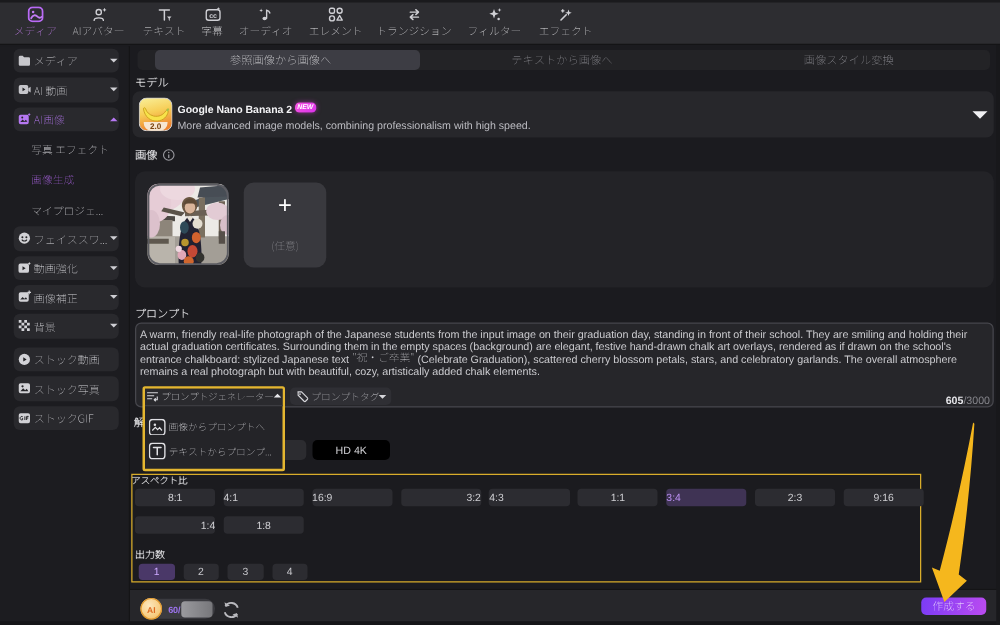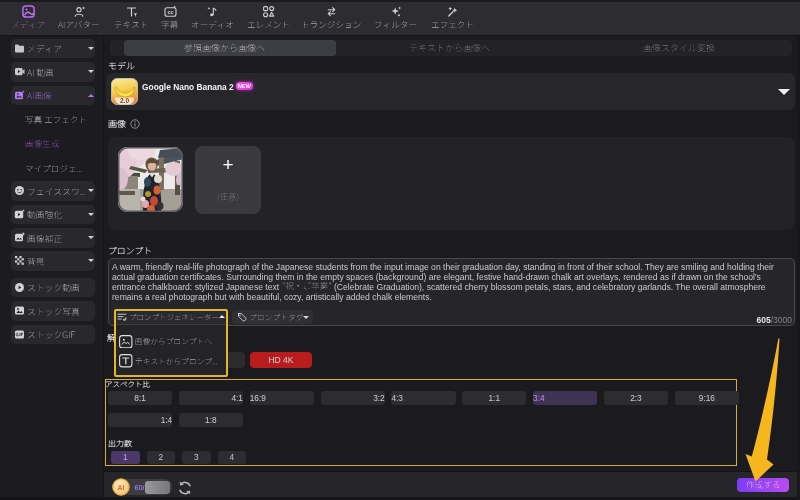--- a/index.html
+++ b/index.html
@@ -215,20 +215,21 @@
 <rect x="0.4" y="0.4" width="26.2" height="26.2" rx="6" fill="url(#bg1)" stroke="#cfcfd2" stroke-width="0.8"></rect>
 <path d="M4 19.5 v1 a6 6 0 0 0 6 6 h7 a6 6 0 0 0 6 -6 v-1 Z" fill="#f6e6d2"></path>
 <path d="M3.8 9.3 C4.8 15.5 9.5 19.3 15 18.8 C19.8 18.4 22.8 15.2 23.6 11.3 C23.9 9.9 22.4 9.4 21.6 10.7 C19.7 13.9 16 15.8 11.8 14.8 C8.4 13.9 6.2 11.6 5.5 9.1 C5.1 7.8 3.6 8 3.8 9.3 Z" fill="#f7e24a" stroke="#c99b1d" stroke-width="0.7"></path>
 <path d="M21.8 10.2 l1.6 -1.8 1 0.9 -1.3 2 Z" fill="#a8bf4a"></path>
 <text x="13.5" y="25" font-family="Liberation Sans" font-size="6.5" font-weight="bold" fill="#7c4612" text-anchor="middle">2.0</text>
 </svg>
 <div class="abs" style="left:142px;top:81.5px;font-size:8.4px;font-weight:bold;color:#f4f4f6">Google Nano Banana 2</div>
 <div class="abs" style="left:236px;top:81.5px;width:16.5px;height:8.5px;background:linear-gradient(135deg,#fa55e2,#d832ea);border-radius:3.5px;box-shadow:0 0 4px rgba(235,60,225,0.55)">
       <div style="font-size:5.5px;font-weight:bold;font-style:italic;color:#fff;text-align:center;line-height:8.5px">NEW</div>
     </div>
+<div class="abs" style="left:142px;top:95px;font-size:8.5px;color:#bcbcc2">More advanced image models, combining professionalism with high speed.</div>
 <div class="abs" style="left:778px;top:88.5px;width:0;height:0;border-left:6px solid transparent;border-right:6px solid transparent;border-top:6.5px solid #f0f0f3"></div>
 <svg class="t" style="left:107.5px;top:119.8px" width="19" height="10" viewBox="0 0 19 10">
       <path transform="translate(0,7.2) scale(0.1)" d="M10 -2H80V0H10ZM6 -68H84V-66H6ZM9 -54H11V6H9ZM79 -54H82V6H79ZM43 -67H46V-51H43ZM43 -52H46V-14H43ZM25 -32V-16H64V-32ZM25 -50V-34H64V-50ZM23 -53H67V-13H23Z M133 -75 136 -74Q133 -68 127 -61Q122 -54 114 -49Q114 -49 113 -50Q113 -50 112 -50Q117 -54 121 -58Q125 -62 128 -67Q131 -71 133 -75ZM132 -69H155V-66H129ZM123 -55V-41H169V-55ZM121 -57H172V-39H121ZM145 -57H147V-40H145ZM144 -41 146 -40Q143 -37 138 -34Q133 -31 127 -28Q122 -26 116 -24Q116 -24 116 -25Q116 -25 115 -26Q115 -26 114 -26Q120 -28 125 -30Q130 -32 135 -35Q140 -38 144 -41ZM136 -34 138 -35Q143 -31 146 -27Q149 -22 150 -17Q152 -12 152 -8Q152 -4 151 0Q149 3 147 4Q145 6 143 6Q142 6 139 6Q138 6 136 6Q134 6 131 6Q131 6 131 5Q131 4 131 4Q133 4 135 4Q137 4 139 4Q141 4 142 4Q144 4 145 3Q148 1 149 -3Q150 -7 149 -13Q148 -18 145 -24Q142 -29 136 -34ZM143 -28 145 -27Q142 -24 137 -21Q133 -18 127 -15Q122 -13 118 -11Q117 -12 117 -12Q116 -13 115 -14Q120 -15 125 -17Q130 -20 135 -23Q140 -25 143 -28ZM148 -18 150 -16Q146 -12 140 -8Q135 -4 128 -1Q122 3 115 5Q115 4 115 4Q114 3 113 2Q118 1 123 -1Q128 -4 132 -6Q137 -9 141 -12Q145 -15 148 -18ZM172 -35 174 -33Q170 -30 165 -27Q161 -23 156 -21L155 -22Q157 -24 160 -26Q164 -28 167 -31Q170 -33 172 -35ZM149 -41Q152 -32 155 -24Q159 -16 164 -10Q170 -4 176 0Q175 0 175 0Q175 1 174 1Q174 2 174 2Q167 -2 162 -8Q157 -14 153 -23Q149 -31 147 -40ZM154 -69H155L155 -69L157 -68Q155 -64 153 -61Q150 -58 148 -55Q147 -56 147 -56Q146 -57 146 -57Q148 -59 150 -62Q153 -65 154 -68ZM113 -74 116 -73Q113 -66 110 -58Q106 -51 102 -45Q98 -38 94 -33Q94 -33 94 -34Q93 -34 93 -35Q93 -35 92 -35Q96 -40 100 -46Q104 -52 107 -60Q111 -67 113 -74ZM106 -55 108 -57 108 -57V6H106Z" fill="#f4f4f6" stroke="#f4f4f6" stroke-width="3.0"></path>
     </svg>
 <svg class="t" style="left:129.5px;top:118.7px" width="10" height="10" viewBox="0 0 10 10" fill="none">
       <circle cx="5" cy="5" r="4.2" stroke="#9a9aa0" stroke-width="0.9"></circle>
       <path d="M5 4.5 V7.4" stroke="#9a9aa0" stroke-width="1"></path>
       <circle cx="5" cy="2.9" r="0.6" fill="#9a9aa0"></circle>
     </svg>
 <div class="abs" style="left:108px;top:137px;width:687px;height:93px;background:#232327;border-radius:8px"></div>
@@ -299,21 +300,21 @@
       <circle cx="3" cy="3.2" r="0.7" fill="#d6d6da"></circle>
     </svg>
 <svg class="t" style="left:248.5px;top:313.8px" width="56" height="9" viewBox="0 0 56 9">
       <path transform="translate(0,6.2) scale(0.1)" d="M63 -55Q63 -52 65 -51Q66 -49 69 -49Q71 -49 73 -51Q75 -52 75 -55Q75 -57 73 -59Q71 -61 69 -61Q66 -61 65 -59Q63 -57 63 -55ZM61 -55Q61 -57 62 -59Q63 -61 65 -62Q66 -63 69 -63Q71 -63 73 -62Q75 -61 76 -59Q77 -57 77 -55Q77 -53 76 -51Q75 -49 73 -48Q71 -47 69 -47Q66 -47 65 -48Q63 -49 62 -51Q61 -53 61 -55ZM65 -51Q64 -50 64 -50Q64 -49 64 -48Q63 -45 62 -41Q61 -37 60 -33Q58 -29 57 -25Q55 -22 52 -19Q49 -15 45 -11Q41 -7 35 -4Q30 -1 22 1L20 -1Q28 -3 33 -6Q39 -9 43 -12Q47 -16 51 -20Q54 -24 56 -29Q58 -35 60 -40Q61 -45 62 -49Q61 -49 57 -49Q54 -49 49 -49Q45 -49 40 -49Q35 -49 30 -49Q26 -49 22 -49Q19 -49 18 -49Q16 -49 15 -49Q14 -49 12 -49V-52Q13 -52 14 -52Q15 -52 16 -52Q17 -51 18 -51Q19 -51 22 -51Q24 -51 28 -51Q31 -51 35 -51Q40 -51 44 -51Q48 -51 52 -51Q55 -51 58 -51Q60 -51 61 -51Q61 -51 62 -52Q62 -52 63 -52Z M91 -52Q93 -51 94 -51Q95 -51 97 -51Q97 -51 100 -51Q102 -51 105 -51Q109 -51 113 -51Q117 -51 121 -51Q126 -51 129 -51Q132 -51 135 -51Q137 -51 137 -51Q139 -51 140 -51Q142 -51 143 -52Q143 -50 143 -49Q143 -48 143 -47Q143 -46 143 -44Q143 -42 143 -38Q143 -35 143 -31Q143 -27 143 -23Q143 -19 143 -16Q143 -13 143 -11Q143 -9 143 -8Q143 -8 143 -7Q143 -5 143 -4Q143 -3 143 -2Q143 -1 143 0H141Q141 -1 141 -2Q141 -3 141 -4Q141 -6 141 -7Q141 -7 141 -10Q141 -12 141 -16Q141 -20 141 -24Q141 -28 141 -33Q141 -37 141 -41Q141 -45 141 -47Q141 -49 141 -49H93Q93 -49 93 -47Q93 -45 93 -41Q93 -37 93 -33Q93 -29 93 -24Q93 -20 93 -16Q93 -12 93 -10Q93 -7 93 -7Q93 -6 93 -5Q93 -5 93 -4Q93 -3 93 -2Q94 -1 94 0H91Q91 -1 91 -2Q91 -3 91 -4Q91 -5 91 -7Q91 -8 91 -8Q91 -9 91 -11Q91 -13 91 -16Q91 -20 91 -24Q91 -28 91 -32Q91 -36 91 -39Q91 -42 91 -45Q91 -47 91 -47Q91 -48 91 -49Q91 -50 91 -52ZM142 -7V-5H93V-7Z M173 -55Q175 -54 177 -52Q180 -50 183 -47Q186 -45 188 -43Q191 -41 192 -39L190 -38Q189 -39 187 -41Q184 -43 182 -45Q179 -48 176 -50Q173 -52 171 -53ZM169 -2Q177 -4 182 -6Q188 -8 193 -10Q198 -13 201 -15Q207 -19 211 -23Q216 -28 220 -33Q223 -38 225 -42L227 -40Q224 -35 221 -31Q217 -26 213 -21Q209 -17 203 -13Q199 -11 195 -8Q190 -6 184 -4Q178 -1 171 0Z M297 -55Q297 -52 299 -51Q300 -49 303 -49Q305 -49 307 -51Q309 -52 309 -55Q309 -57 307 -59Q305 -61 303 -61Q300 -61 299 -59Q297 -57 297 -55ZM295 -55Q295 -57 296 -59Q297 -61 299 -62Q300 -63 303 -63Q305 -63 307 -62Q309 -61 310 -59Q311 -57 311 -55Q311 -53 310 -51Q309 -49 307 -48Q305 -47 303 -47Q300 -47 299 -48Q297 -49 296 -51Q295 -53 295 -55ZM299 -51Q298 -50 298 -50Q298 -49 298 -48Q297 -45 296 -41Q295 -37 294 -33Q292 -29 291 -25Q289 -22 286 -19Q283 -15 279 -11Q275 -7 269 -4Q264 -1 256 1L254 -1Q262 -3 267 -6Q273 -9 277 -12Q281 -16 285 -20Q288 -24 290 -29Q292 -35 294 -40Q295 -45 296 -49Q295 -49 291 -49Q288 -49 283 -49Q279 -49 274 -49Q269 -49 264 -49Q260 -49 256 -49Q253 -49 252 -49Q250 -49 249 -49Q248 -49 246 -49V-52Q247 -52 248 -52Q249 -52 250 -52Q251 -51 252 -51Q253 -51 256 -51Q258 -51 262 -51Q265 -51 269 -51Q274 -51 278 -51Q282 -51 286 -51Q289 -51 292 -51Q294 -51 295 -51Q295 -51 296 -52Q296 -52 297 -52Z M340 -6Q340 -7 340 -10Q340 -13 340 -18Q340 -23 340 -28Q340 -33 340 -38Q340 -43 340 -47Q340 -51 340 -52Q340 -53 340 -55Q340 -57 340 -59H343Q343 -58 343 -55Q342 -53 342 -52Q342 -48 342 -43Q342 -39 342 -34Q342 -29 342 -24Q342 -19 342 -15Q342 -12 342 -9Q342 -7 342 -6Q342 -5 342 -4Q342 -2 343 -1Q343 0 343 1H340Q340 0 340 -2Q340 -4 340 -6ZM342 -38Q346 -37 350 -36Q355 -34 359 -32Q364 -30 368 -28Q373 -26 376 -25L375 -22Q372 -24 368 -26Q363 -28 359 -30Q354 -32 349 -33Q345 -35 342 -36Z M421 -35Q425 -33 429 -30Q433 -28 437 -25Q441 -22 445 -19Q448 -17 451 -14L449 -12Q447 -15 443 -17Q440 -20 436 -23Q432 -26 428 -28Q424 -31 420 -33ZM456 -50Q456 -50 455 -49Q455 -48 455 -47Q454 -43 452 -38Q450 -33 447 -29Q444 -24 441 -20Q436 -14 428 -8Q420 -2 409 2L407 0Q413 -2 419 -5Q425 -9 430 -13Q435 -17 439 -21Q442 -25 445 -30Q448 -35 450 -40Q452 -44 453 -49H421L423 -51H450Q452 -51 452 -51Q453 -51 454 -51ZM429 -61Q429 -60 428 -58Q428 -57 427 -56Q425 -53 422 -48Q418 -43 413 -37Q409 -32 402 -28L400 -29Q406 -33 411 -38Q416 -44 420 -49Q423 -54 425 -58Q425 -58 426 -59Q426 -61 426 -62Z M527 -61Q528 -60 529 -58Q530 -56 531 -54Q532 -52 533 -50L531 -49Q530 -51 528 -55Q526 -58 524 -60ZM534 -64Q536 -62 537 -60Q538 -58 539 -57Q540 -55 541 -53L539 -52Q538 -55 536 -58Q534 -60 532 -63ZM530 -47Q530 -46 529 -46Q529 -45 529 -44Q528 -40 526 -35Q524 -30 521 -26Q518 -21 515 -17Q510 -10 502 -5Q495 0 484 4L482 2Q489 0 494 -3Q500 -6 505 -10Q509 -14 513 -18Q516 -22 519 -27Q522 -32 524 -36Q526 -41 527 -45H495L497 -48Q498 -48 500 -48Q503 -48 507 -48Q511 -48 514 -48Q518 -48 521 -48Q523 -48 524 -48Q525 -48 526 -48Q527 -48 528 -48ZM503 -58Q503 -57 502 -56Q501 -55 501 -54Q499 -50 496 -45Q493 -40 488 -35Q483 -30 476 -26L474 -27Q479 -30 483 -34Q487 -38 490 -41Q493 -45 496 -49Q498 -52 499 -55Q499 -56 500 -57Q500 -58 500 -59Z" fill="#d6d6da"></path>
     </svg>
 <div class="abs" style="left:302.5px;top:315.5px;width:0;height:0;border-left:3px solid transparent;border-right:3px solid transparent;border-top:3.5px solid #d6d6da"></div>
 <svg class="t" style="left:106.5px;top:334.0px" width="28" height="10" viewBox="0 0 28 10">
       <path transform="translate(0,7.0) scale(0.1)" d="M12 -51H38V-48H12ZM12 -36H38V-33H12ZM12 -20H38V-17H12ZM49 -32H83V-29H49ZM17 -66H32V-63H17ZM44 -69H80V-66H44ZM42 -15H84V-13H42ZM63 -42H65V6H63ZM24 -50H27V-18H24ZM79 -69H81Q81 -69 81 -68Q81 -67 81 -67Q81 -59 80 -55Q80 -50 79 -48Q79 -46 78 -45Q77 -44 76 -44Q75 -43 74 -43Q72 -43 70 -43Q67 -43 64 -43Q64 -44 64 -45Q64 -45 63 -46Q67 -46 69 -46Q72 -46 73 -46Q74 -46 75 -46Q75 -46 76 -46Q76 -47 77 -49Q78 -52 78 -56Q78 -61 79 -68ZM51 -41 54 -40Q53 -34 50 -28Q48 -23 45 -19Q45 -19 44 -19Q44 -19 43 -20Q43 -20 42 -20Q45 -24 48 -29Q50 -35 51 -41ZM18 -73 21 -73Q20 -67 17 -61Q15 -56 12 -51Q10 -46 6 -43Q6 -43 6 -43Q5 -43 5 -44Q4 -44 4 -44Q9 -50 13 -57Q16 -65 18 -73ZM11 -51H13V-28Q13 -24 13 -19Q13 -15 12 -10Q11 -6 10 -2Q8 3 6 6Q6 6 5 6Q5 6 5 5Q4 5 4 5Q7 0 8 -5Q10 -11 10 -17Q11 -23 11 -28ZM38 -51H40V2Q40 4 40 4Q39 5 38 6Q36 6 33 6Q31 6 25 6Q25 6 25 5Q25 4 24 4Q29 4 32 4Q35 4 36 4Q37 4 37 3Q38 3 38 2ZM59 -68H61Q60 -62 58 -57Q56 -52 53 -48Q49 -44 43 -41Q43 -41 42 -42Q42 -42 41 -43Q47 -45 50 -49Q54 -53 56 -58Q58 -63 59 -68ZM31 -66H32L32 -66L34 -65Q33 -60 31 -56Q29 -52 27 -49Q26 -50 26 -50Q25 -50 24 -50Q26 -52 27 -55Q28 -57 29 -60Q31 -63 31 -65Z M130 -73 133 -72Q130 -67 125 -60Q119 -53 112 -48Q111 -48 111 -49Q110 -49 110 -49Q114 -53 118 -57Q122 -61 126 -65Q129 -69 130 -73ZM129 -67H152V-65H127ZM121 -54V-40H165V-54ZM118 -56H168V-38H118ZM142 -55H144V-39H142ZM141 -40 143 -39Q139 -36 135 -33Q130 -30 124 -28Q119 -25 114 -24Q114 -24 113 -24Q113 -25 113 -25Q112 -26 112 -26Q117 -27 122 -30Q128 -32 132 -34Q137 -37 141 -40ZM133 -33 135 -34Q139 -31 143 -26Q146 -22 147 -17Q148 -12 148 -8Q149 -4 147 0Q146 3 144 4Q142 5 140 6Q138 6 136 6Q135 6 133 6Q131 6 129 6Q129 6 128 5Q128 4 128 4Q130 4 132 4Q134 4 136 4Q137 4 139 4Q140 3 142 3Q144 1 145 -3Q146 -7 146 -12Q145 -18 142 -23Q139 -29 133 -33ZM140 -28 142 -26Q139 -23 134 -20Q130 -17 125 -15Q120 -12 115 -11Q115 -11 114 -12Q113 -13 113 -13Q117 -15 122 -17Q128 -19 132 -22Q137 -25 140 -28ZM144 -18 147 -16Q143 -12 137 -8Q132 -4 125 -1Q119 3 113 5Q113 4 112 3Q111 3 111 2Q115 1 120 -1Q125 -3 129 -6Q134 -9 138 -12Q142 -15 144 -18ZM168 -34 170 -33Q166 -29 162 -26Q157 -23 153 -20L151 -22Q154 -23 157 -26Q160 -28 163 -30Q166 -32 168 -34ZM146 -40Q148 -31 152 -23Q156 -15 161 -10Q166 -4 172 0Q172 0 171 0Q171 1 170 1Q170 2 170 2Q164 -2 159 -8Q153 -14 150 -22Q146 -30 144 -39ZM150 -67H151L152 -67L153 -66Q152 -63 149 -60Q147 -56 144 -54Q144 -55 144 -55Q143 -55 143 -56Q145 -58 147 -61Q149 -64 150 -67ZM111 -72 113 -72Q111 -64 107 -57Q104 -50 100 -44Q96 -37 92 -32Q92 -33 91 -33Q91 -34 91 -34Q90 -34 90 -34Q94 -39 98 -45Q102 -51 105 -58Q108 -65 111 -72ZM103 -53 106 -56 106 -56V6H103Z M194 -48H258V-46H194ZM195 -23H248V-20H195ZM210 -58H213V-33H239V-58H242V-31H210ZM247 -23H248L248 -23L250 -22Q246 -15 240 -10Q234 -6 227 -2Q219 1 211 3Q202 5 194 6Q194 6 193 5Q193 4 192 4Q201 3 209 1Q217 -1 225 -4Q232 -7 238 -12Q244 -16 247 -22ZM209 -20Q213 -13 221 -8Q229 -3 239 0Q249 3 260 4Q260 4 259 5Q259 5 259 6Q258 6 258 6Q247 5 237 2Q227 -2 219 -7Q211 -12 206 -19ZM221 -73H224V-62H221ZM189 -64H258V-61H189ZM188 -64H190V-38Q190 -33 190 -27Q190 -21 189 -15Q188 -10 186 -4Q185 2 182 7Q182 6 181 6Q181 6 180 6Q180 5 180 5Q182 0 184 -5Q186 -10 186 -16Q187 -22 187 -27Q188 -33 188 -38Z" fill="#f4f4f6" stroke="#f4f4f6" stroke-width="3.0"></path>
     </svg>
 <div class="abs" style="left:181px;top:352px;width:64px;height:16px;background:#2c2c30;border-radius:4px"></div>
-<div class="abs" style="left:250px;top:352px;width:62px;height:16px;background:#b91c1c;border-radius:4px;text-align:center;font-size:8.5px;color:#d2d2d6;line-height:16px">HD 4K</div>
+<div class="abs" style="left:250px;top:352px;width:62px;height:16px;background:#000000;border-radius:4px;text-align:center;font-size:8.5px;color:#d2d2d6;line-height:16px">HD 4K</div>
 <div class="abs" style="left:114px;top:308.5px;width:114px;height:68.5px;background:#242428;border:2px solid #e4b630;border-radius:2px"></div>
 <div class="abs" style="left:116px;top:310.5px;width:110px;height:14px;background:#2a2a2e;border-bottom:1px solid #3c3c41"></div>
 <svg class="t" style="left:117px;top:312.5px" width="10" height="9" viewBox="0 0 10 9" fill="none">
       <path d="M1 1.2 h8 M1 3.6 h5 M1 6 h3.4" stroke="#d8d8dc" stroke-width="0.9" stroke-linecap="round"></path>
       <path d="M8.8 4.2 v2.6 h-2.2 M7.6 5.6 l-1.2 1.2 1.2 1.2" stroke="#d8d8dc" stroke-width="0.9" fill="none"></path>
     </svg>
 <svg class="t" style="left:128.5px;top:314.0px" width="91" height="8" viewBox="0 0 91 8">
       <path transform="translate(0,6.0) scale(0.1)" d="M61 -53Q61 -50 62 -49Q64 -47 66 -47Q68 -47 70 -49Q72 -50 72 -53Q72 -55 70 -57Q68 -58 66 -58Q64 -58 62 -57Q61 -55 61 -53ZM58 -53Q58 -55 59 -57Q60 -58 62 -60Q64 -61 66 -61Q68 -61 70 -60Q72 -58 73 -57Q74 -55 74 -53Q74 -51 73 -49Q72 -47 70 -46Q68 -45 66 -45Q64 -45 62 -46Q60 -47 59 -49Q58 -51 58 -53ZM62 -49Q62 -48 62 -48Q62 -47 62 -46Q61 -43 60 -39Q59 -36 58 -32Q56 -28 54 -24Q53 -21 50 -18Q47 -14 43 -10Q39 -7 34 -4Q29 -1 22 1L20 -1Q27 -3 32 -6Q37 -8 41 -12Q45 -15 49 -20Q52 -23 54 -28Q56 -33 57 -38Q59 -43 59 -47Q58 -47 55 -47Q52 -47 48 -47Q43 -47 38 -47Q33 -47 29 -47Q25 -47 21 -47Q18 -47 18 -47Q16 -47 14 -47Q13 -47 12 -47V-50Q13 -50 14 -50Q14 -50 16 -50Q17 -50 18 -50Q18 -50 21 -50Q23 -50 27 -50Q30 -50 34 -50Q38 -50 42 -50Q46 -50 50 -50Q53 -50 55 -50Q58 -50 58 -50Q59 -50 59 -50Q60 -50 60 -50Z M87 -50Q90 -50 91 -49Q92 -49 93 -49Q93 -49 96 -49Q98 -49 101 -49Q105 -49 109 -49Q113 -49 117 -49Q121 -49 124 -49Q127 -49 130 -49Q132 -49 132 -49Q133 -49 135 -49Q137 -50 138 -50Q138 -49 138 -47Q138 -46 138 -45Q138 -45 138 -42Q138 -40 138 -37Q138 -34 138 -30Q138 -26 138 -22Q138 -19 138 -15Q138 -12 138 -10Q138 -8 138 -8Q138 -7 138 -6Q138 -5 138 -4Q138 -3 138 -2Q138 -1 138 0H135Q135 -1 135 -2Q135 -3 135 -4Q135 -6 135 -7Q135 -7 135 -9Q135 -11 135 -15Q135 -19 135 -23Q135 -27 135 -32Q135 -36 135 -39Q135 -43 135 -45Q135 -47 135 -47H90Q90 -47 90 -45Q90 -43 90 -39Q90 -36 90 -32Q90 -28 90 -23Q90 -19 90 -15Q90 -12 90 -9Q90 -7 90 -7Q90 -6 90 -5Q90 -4 90 -4Q90 -3 90 -2Q90 -1 90 0H87Q87 -1 87 -2Q87 -3 87 -4Q88 -5 88 -6Q88 -7 88 -8Q88 -8 88 -10Q88 -13 88 -16Q88 -19 88 -23Q88 -27 88 -30Q88 -34 88 -38Q88 -41 88 -43Q88 -45 88 -45Q88 -46 88 -47Q88 -48 87 -50ZM137 -7V-5H89V-7Z M166 -53Q168 -52 171 -50Q173 -48 176 -45Q179 -43 181 -41Q183 -39 185 -38L183 -36Q182 -37 179 -39Q177 -41 175 -44Q172 -46 169 -48Q167 -50 164 -51ZM163 -2Q170 -3 175 -5Q181 -7 186 -10Q190 -12 194 -14Q199 -18 203 -22Q208 -27 211 -32Q214 -36 216 -41L218 -38Q216 -34 212 -29Q209 -25 205 -21Q201 -16 195 -13Q192 -10 187 -8Q183 -5 177 -3Q171 -1 164 0Z M286 -53Q286 -50 287 -49Q289 -47 291 -47Q293 -47 295 -49Q297 -50 297 -53Q297 -55 295 -57Q293 -58 291 -58Q289 -58 287 -57Q286 -55 286 -53ZM283 -53Q283 -55 284 -57Q285 -58 287 -60Q289 -61 291 -61Q293 -61 295 -60Q297 -58 298 -57Q299 -55 299 -53Q299 -51 298 -49Q297 -47 295 -46Q293 -45 291 -45Q289 -45 287 -46Q285 -47 284 -49Q283 -51 283 -53ZM287 -49Q287 -48 287 -48Q287 -47 287 -46Q286 -43 285 -39Q284 -36 283 -32Q281 -28 279 -24Q278 -21 275 -18Q272 -14 268 -10Q264 -7 259 -4Q254 -1 247 1L245 -1Q252 -3 257 -6Q262 -8 266 -12Q270 -15 274 -20Q277 -23 279 -28Q281 -33 282 -38Q284 -43 284 -47Q283 -47 280 -47Q277 -47 273 -47Q268 -47 263 -47Q258 -47 254 -47Q250 -47 246 -47Q243 -47 243 -47Q241 -47 239 -47Q238 -47 237 -47V-50Q238 -50 239 -50Q239 -50 241 -50Q242 -50 243 -50Q243 -50 246 -50Q248 -50 252 -50Q255 -50 259 -50Q263 -50 267 -50Q271 -50 275 -50Q278 -50 280 -50Q283 -50 283 -50Q284 -50 284 -50Q285 -50 285 -50Z M327 -6Q327 -7 327 -10Q327 -13 327 -17Q327 -22 327 -27Q327 -32 327 -37Q327 -41 327 -45Q327 -49 327 -50Q327 -51 327 -53Q327 -55 327 -57H330Q329 -55 329 -53Q329 -51 329 -50Q329 -46 329 -42Q329 -37 329 -32Q329 -28 329 -23Q329 -19 329 -15Q329 -11 329 -9Q329 -6 329 -6Q329 -5 329 -3Q329 -2 329 -1Q329 0 330 1H327Q327 0 327 -2Q327 -4 327 -6ZM329 -37Q332 -36 337 -34Q341 -33 346 -31Q350 -29 354 -27Q358 -25 362 -24L361 -21Q358 -23 354 -25Q349 -27 345 -29Q340 -31 336 -32Q332 -33 329 -34Z M428 -54Q429 -53 430 -51Q431 -49 433 -47Q434 -44 435 -43L433 -42Q432 -43 431 -45Q430 -48 428 -50Q427 -52 426 -53ZM437 -58Q438 -57 439 -55Q441 -53 442 -50Q443 -48 444 -46L442 -45Q441 -47 440 -49Q439 -51 438 -53Q436 -56 435 -57ZM396 -55Q398 -54 400 -53Q402 -51 404 -50Q407 -48 409 -47Q411 -45 412 -45L410 -43Q409 -44 407 -45Q405 -46 403 -48Q401 -50 398 -51Q396 -52 395 -53ZM388 -1Q392 -2 396 -3Q400 -4 405 -6Q409 -8 412 -10Q418 -14 424 -18Q429 -22 433 -27Q437 -32 440 -37L441 -35Q437 -28 430 -20Q422 -13 414 -8Q410 -6 405 -4Q401 -2 397 -1Q393 0 389 1ZM385 -38Q387 -38 389 -36Q391 -35 393 -34Q396 -32 398 -31Q400 -30 401 -29L400 -27Q398 -28 396 -29Q394 -30 392 -32Q390 -33 388 -34Q385 -36 384 -37Z M466 -37Q467 -37 468 -37Q470 -37 470 -37H505Q506 -37 508 -37Q509 -37 510 -37V-34Q509 -34 507 -34Q506 -34 505 -34H470Q470 -34 468 -34Q467 -34 466 -34ZM486 -2V-35H488V-2ZM462 -4Q464 -4 465 -4Q466 -3 467 -3H508Q510 -3 511 -4Q512 -4 513 -4V-1Q512 -1 510 -1Q509 -1 508 -1H467Q466 -1 465 -1Q464 -1 462 -1Z M565 -59Q564 -58 564 -56Q564 -54 564 -53Q564 -52 564 -50Q564 -49 564 -48Q564 -47 564 -46H562Q562 -47 562 -48Q562 -49 562 -50Q562 -52 562 -53Q562 -54 562 -56Q562 -58 562 -59ZM585 -46Q584 -45 584 -44Q583 -44 582 -43Q580 -41 578 -38Q575 -35 572 -32Q568 -29 565 -27Q561 -24 556 -22Q552 -19 547 -17Q541 -15 534 -13L533 -15Q543 -18 550 -21Q558 -25 563 -28Q567 -31 570 -34Q574 -37 577 -40Q579 -43 581 -45Q580 -45 577 -45Q575 -45 571 -45Q567 -45 563 -45Q559 -45 556 -45Q552 -45 549 -45Q546 -45 546 -45Q544 -45 543 -45Q541 -44 540 -44Q538 -44 537 -44V-47Q538 -47 541 -47Q544 -47 546 -47Q546 -47 549 -47Q552 -47 555 -47Q559 -47 562 -47Q566 -47 570 -47Q573 -47 576 -47Q579 -47 580 -47Q581 -47 582 -47Q583 -47 583 -47ZM564 -27Q564 -25 564 -22Q564 -19 564 -16Q564 -13 564 -10Q564 -7 564 -5Q564 -4 564 -3Q564 -1 564 0Q564 1 564 2H561Q562 1 562 0Q562 -1 562 -3Q562 -4 562 -5Q562 -7 562 -10Q562 -13 562 -16Q562 -19 562 -21Q562 -24 562 -26ZM591 -12Q587 -14 585 -16Q582 -18 579 -20Q576 -21 573 -23L574 -25Q578 -23 581 -21Q584 -20 586 -18Q589 -16 592 -14Z M619 -2Q619 -2 619 -3Q619 -3 619 -4Q619 -5 619 -8Q619 -12 619 -16Q619 -21 619 -26Q619 -31 619 -36Q619 -41 619 -44Q619 -48 619 -49Q619 -50 619 -51Q619 -52 619 -53Q619 -54 619 -55H622Q622 -54 622 -52Q621 -50 621 -49Q621 -48 621 -45Q621 -42 621 -38Q621 -34 621 -29Q621 -25 621 -20Q621 -16 621 -12Q621 -9 621 -6Q621 -4 621 -3Q628 -5 634 -7Q640 -10 646 -13Q652 -17 657 -21Q662 -25 665 -30L666 -28Q659 -19 648 -12Q637 -5 622 -1Q622 -1 621 -1Q621 -1 620 -1Z M683 -30Q684 -30 686 -30Q687 -30 688 -30Q690 -30 692 -30Q693 -30 695 -30Q697 -30 701 -30Q704 -30 708 -30Q712 -30 717 -30Q721 -30 724 -30Q728 -30 731 -30Q733 -30 734 -30Q737 -30 739 -30Q741 -30 742 -30V-27Q741 -27 739 -28Q737 -28 734 -28Q733 -28 731 -28Q728 -28 724 -28Q721 -28 717 -28Q712 -28 708 -28Q704 -28 701 -28Q697 -28 695 -28Q693 -28 692 -28Q689 -28 687 -28Q685 -28 683 -27Z M780 -34Q784 -31 788 -29Q792 -26 795 -24Q799 -21 802 -19Q806 -16 809 -14L807 -12Q804 -14 801 -17Q798 -19 794 -22Q790 -25 786 -27Q782 -30 779 -32ZM813 -48Q813 -48 813 -47Q813 -46 812 -46Q811 -41 809 -37Q808 -32 805 -28Q802 -23 799 -19Q794 -13 786 -8Q779 -2 768 2L766 0Q772 -2 778 -5Q784 -8 789 -12Q794 -16 797 -20Q800 -24 803 -29Q806 -33 808 -38Q809 -43 810 -47H780L782 -49H808Q809 -49 810 -49Q811 -49 811 -50ZM788 -58Q787 -57 787 -56Q786 -55 786 -54Q784 -51 780 -46Q777 -41 773 -36Q768 -31 761 -26L759 -28Q766 -32 770 -37Q775 -42 779 -47Q782 -52 784 -55Q784 -56 784 -57Q785 -58 785 -59Z M833 -30Q834 -30 836 -30Q837 -30 838 -30Q840 -30 842 -30Q843 -30 845 -30Q847 -30 851 -30Q854 -30 858 -30Q862 -30 867 -30Q871 -30 874 -30Q878 -30 881 -30Q883 -30 884 -30Q887 -30 889 -30Q891 -30 892 -30V-27Q891 -27 889 -28Q887 -28 884 -28Q883 -28 881 -28Q878 -28 874 -28Q871 -28 867 -28Q862 -28 858 -28Q854 -28 851 -28Q847 -28 845 -28Q843 -28 842 -28Q839 -28 837 -28Q835 -28 833 -27Z" fill="#e8e8ec"></path>
     </svg>
 <div class="abs" style="left:219px;top:315px;width:0;height:0;border-left:3px solid transparent;border-right:3px solid transparent;border-bottom:3.5px solid #e8e8ec"></div>
@@ -330,21 +331,21 @@
       <path d="M3.8 4 h6 M6.8 4 v5.8" stroke="#e0e0e4" stroke-width="1.2" stroke-linecap="round"></path>
     </svg>
 <svg class="t" style="left:135.0px;top:357.8px" width="84" height="9" viewBox="0 0 84 9">
       <path transform="translate(0,6.2) scale(0.1)" d="M18 -55Q19 -55 20 -55Q21 -55 23 -55Q24 -55 28 -55Q31 -55 35 -55Q39 -55 43 -55Q47 -55 50 -55Q53 -55 55 -55Q56 -55 58 -55Q59 -55 61 -55V-52Q59 -52 58 -52Q56 -52 55 -52Q53 -52 50 -52Q47 -52 43 -52Q39 -52 35 -52Q31 -52 28 -52Q25 -52 23 -52Q22 -52 20 -52Q19 -52 18 -52ZM8 -36Q10 -36 11 -36Q12 -36 14 -36Q15 -36 18 -36Q21 -36 25 -36Q30 -36 35 -36Q40 -36 44 -36Q49 -36 54 -36Q58 -36 61 -36Q64 -36 65 -36Q66 -36 67 -36Q68 -36 70 -36V-33Q68 -33 67 -33Q66 -33 65 -33Q64 -33 61 -33Q58 -33 54 -33Q49 -33 44 -33Q40 -33 35 -33Q30 -33 25 -33Q21 -33 18 -33Q15 -33 14 -33Q12 -33 11 -33Q10 -33 8 -33ZM41 -35Q41 -28 41 -22Q40 -16 37 -11Q36 -8 33 -6Q31 -4 28 -1Q25 1 22 2L20 0Q25 -2 29 -5Q33 -8 35 -12Q38 -17 38 -23Q39 -28 39 -35Z M109 -54Q109 -55 109 -56Q108 -58 108 -59L111 -59Q111 -58 111 -57Q111 -56 112 -55Q112 -54 112 -51Q113 -49 114 -44Q114 -40 115 -35Q117 -30 118 -25Q119 -20 119 -15Q120 -11 121 -8Q122 -5 122 -5Q122 -3 123 -2Q123 0 124 2L121 2Q120 0 120 -1Q120 -3 119 -4Q119 -5 119 -8Q118 -11 117 -15Q116 -19 115 -24Q114 -30 113 -35Q112 -40 111 -44Q110 -48 110 -51Q109 -54 109 -54ZM87 -42Q88 -42 89 -42Q91 -42 93 -42Q94 -42 98 -43Q101 -43 105 -44Q109 -44 113 -45Q117 -46 121 -46Q125 -47 129 -48Q132 -48 134 -49Q135 -49 136 -49Q137 -49 138 -49L138 -47Q138 -47 137 -46Q136 -46 134 -46Q132 -46 129 -45Q126 -45 122 -44Q118 -43 114 -43Q109 -42 105 -41Q101 -41 98 -40Q95 -40 93 -39Q91 -39 90 -39Q89 -39 87 -38ZM86 -20Q88 -20 89 -20Q91 -20 92 -20Q94 -20 98 -21Q101 -21 106 -22Q110 -23 115 -24Q120 -24 124 -25Q129 -26 133 -27Q137 -27 139 -28Q141 -28 142 -28Q144 -29 145 -29L145 -26Q144 -26 143 -26Q142 -26 139 -25Q137 -25 133 -24Q129 -24 124 -23Q120 -22 115 -21Q110 -21 106 -20Q102 -19 98 -19Q95 -18 93 -18Q91 -17 90 -17Q88 -17 87 -16Z M213 -51Q213 -51 212 -50Q212 -49 212 -49Q210 -45 208 -40Q206 -36 203 -31Q200 -27 197 -23Q192 -19 188 -14Q183 -10 177 -6Q172 -3 165 0L164 -2Q170 -4 175 -8Q181 -12 186 -16Q191 -21 195 -25Q198 -29 201 -33Q204 -37 206 -41Q208 -46 210 -50Q209 -50 206 -50Q204 -50 200 -50Q197 -50 192 -50Q188 -50 185 -50Q181 -50 179 -50Q176 -50 176 -50Q174 -50 173 -49Q171 -49 170 -49Q169 -49 169 -49V-52Q169 -52 170 -52Q171 -52 173 -52Q174 -52 176 -52Q176 -52 179 -52Q181 -52 184 -52Q188 -52 192 -52Q195 -52 199 -52Q202 -52 205 -52Q207 -52 208 -52Q209 -52 210 -52Q211 -52 211 -52ZM198 -25Q201 -22 204 -19Q208 -16 211 -13Q214 -9 217 -6Q219 -3 222 -1L220 1Q217 -3 213 -7Q209 -11 205 -16Q200 -20 196 -24Z M259 -6Q259 -7 259 -10Q259 -13 259 -18Q259 -22 259 -27Q259 -33 259 -38Q259 -42 259 -46Q259 -50 259 -52Q259 -53 259 -55Q259 -57 258 -58H261Q261 -57 261 -55Q261 -53 261 -52Q261 -48 261 -43Q261 -38 261 -33Q261 -28 261 -24Q261 -19 261 -15Q261 -11 261 -9Q261 -7 261 -6Q261 -5 261 -4Q261 -2 261 -1Q261 0 261 1H258Q259 0 259 -2Q259 -4 259 -6ZM261 -38Q264 -37 269 -35Q273 -33 278 -32Q282 -30 287 -28Q291 -26 295 -24L294 -22Q290 -24 286 -26Q282 -28 277 -30Q272 -31 268 -33Q264 -34 261 -35Z M340 -59Q340 -59 340 -58Q340 -57 339 -57Q339 -56 339 -53Q338 -50 338 -47Q337 -44 337 -41Q336 -38 335 -34Q334 -30 332 -26Q331 -22 329 -17Q327 -13 325 -8Q323 -3 320 1L317 0Q320 -3 322 -7Q324 -12 326 -16Q328 -21 330 -26Q331 -30 333 -34Q334 -38 334 -41Q335 -45 336 -50Q337 -55 337 -60ZM366 -50Q368 -48 370 -45Q372 -41 374 -37Q376 -33 378 -30Q380 -26 381 -24L379 -23Q378 -25 376 -29Q375 -32 373 -36Q371 -40 368 -43Q366 -47 364 -49ZM316 -41Q317 -41 318 -41Q320 -41 321 -41Q323 -41 326 -42Q328 -42 332 -42Q335 -42 338 -43Q341 -43 344 -43Q346 -43 348 -43Q351 -43 353 -42Q356 -42 357 -39Q359 -37 359 -32Q359 -27 359 -22Q358 -17 357 -12Q356 -8 354 -5Q353 -1 350 0Q348 1 345 1Q342 1 340 1Q337 0 336 0L335 -3Q337 -2 339 -2Q341 -1 342 -1Q344 -1 345 -1Q347 -1 349 -2Q351 -3 353 -6Q354 -9 355 -13Q356 -17 356 -22Q357 -27 357 -32Q357 -36 356 -38Q354 -40 352 -40Q350 -41 348 -41Q346 -41 342 -41Q338 -41 334 -40Q330 -40 327 -40Q323 -39 321 -39Q320 -39 319 -39Q317 -39 316 -38Z M411 -59Q413 -58 417 -57Q421 -56 425 -55Q429 -54 433 -54Q437 -53 440 -53L439 -51Q437 -51 434 -51Q431 -52 428 -52Q424 -53 421 -54Q417 -55 415 -55Q412 -56 410 -56ZM407 -46Q407 -44 406 -40Q406 -37 405 -33Q405 -30 404 -26Q404 -23 403 -21Q409 -27 416 -30Q423 -32 431 -32Q436 -32 440 -31Q444 -29 447 -25Q449 -22 449 -18Q449 -13 446 -9Q444 -5 439 -2Q434 0 427 1Q420 2 410 1L410 -1Q422 0 431 -2Q439 -4 443 -8Q447 -12 447 -18Q447 -22 445 -24Q443 -27 439 -29Q436 -30 431 -30Q422 -30 416 -27Q409 -24 405 -19Q404 -18 404 -17Q403 -16 403 -16L400 -16Q401 -18 401 -21Q402 -24 402 -28Q403 -31 403 -35Q404 -38 404 -41Q404 -45 404 -46Z M524 -54Q524 -52 526 -50Q527 -48 530 -48Q532 -48 534 -50Q536 -52 536 -54Q536 -57 534 -58Q532 -60 530 -60Q527 -60 526 -58Q524 -57 524 -54ZM522 -54Q522 -56 523 -58Q524 -60 526 -61Q528 -62 530 -62Q532 -62 534 -61Q536 -60 537 -58Q538 -56 538 -54Q538 -52 537 -50Q536 -48 534 -47Q532 -46 530 -46Q528 -46 526 -47Q524 -48 523 -50Q522 -52 522 -54ZM526 -50Q526 -49 525 -49Q525 -49 525 -48Q525 -44 524 -40Q523 -37 521 -33Q520 -29 518 -25Q516 -21 514 -19Q510 -14 506 -11Q502 -7 497 -4Q491 -1 484 1L482 -1Q489 -3 495 -6Q500 -9 504 -12Q509 -16 512 -20Q515 -24 517 -29Q519 -34 521 -39Q523 -45 523 -49Q522 -49 519 -49Q515 -49 511 -49Q506 -49 501 -49Q496 -49 492 -49Q487 -49 484 -49Q481 -49 480 -49Q478 -49 477 -49Q475 -49 474 -48V-51Q475 -51 476 -51Q477 -51 478 -51Q479 -51 480 -51Q481 -51 483 -51Q486 -51 489 -51Q493 -51 497 -51Q501 -51 505 -51Q509 -51 513 -51Q517 -51 519 -51Q521 -51 522 -51Q522 -51 523 -51Q523 -51 524 -51Z M552 -51Q554 -51 555 -51Q556 -51 557 -51Q558 -51 560 -51Q563 -51 566 -51Q570 -51 574 -51Q578 -51 582 -51Q586 -51 589 -51Q593 -51 595 -51Q597 -51 598 -51Q599 -51 600 -51Q602 -51 604 -51Q604 -50 603 -49Q603 -48 603 -46Q603 -46 603 -44Q603 -41 603 -38Q603 -35 603 -31Q603 -27 603 -23Q603 -19 603 -16Q603 -13 603 -11Q603 -8 603 -8Q603 -8 603 -6Q603 -5 603 -4Q604 -3 604 -2Q604 -1 604 0H601Q601 -1 601 -2Q601 -3 601 -4Q601 -6 601 -7Q601 -7 601 -9Q601 -12 601 -16Q601 -19 601 -24Q601 -28 601 -32Q601 -37 601 -40Q601 -44 601 -46Q601 -48 601 -48H554Q554 -48 554 -46Q554 -44 554 -41Q554 -37 554 -33Q554 -28 554 -24Q554 -19 554 -16Q554 -12 554 -10Q554 -7 554 -7Q554 -6 554 -5Q554 -5 554 -4Q554 -3 554 -2Q554 -1 554 0H552Q552 -1 552 -2Q552 -3 552 -4Q552 -5 552 -6Q552 -8 552 -8Q552 -9 552 -11Q552 -13 552 -16Q552 -20 552 -23Q552 -27 552 -31Q552 -35 552 -38Q552 -42 552 -44Q552 -46 552 -46Q552 -47 552 -49Q552 -50 552 -51ZM602 -7V-5H553V-7Z M632 -54Q634 -53 637 -51Q640 -49 643 -47Q645 -44 648 -42Q650 -40 652 -39L650 -37Q649 -38 646 -41Q644 -43 641 -45Q638 -47 636 -49Q633 -51 631 -53ZM629 -2Q636 -4 642 -6Q648 -8 653 -10Q657 -13 661 -15Q666 -18 671 -23Q675 -28 679 -32Q682 -37 684 -42L686 -39Q683 -35 680 -30Q677 -26 672 -21Q668 -17 662 -13Q659 -11 654 -8Q649 -6 644 -4Q638 -1 630 0Z M755 -54Q755 -52 757 -50Q758 -48 761 -48Q763 -48 765 -50Q767 -52 767 -54Q767 -57 765 -58Q763 -60 761 -60Q758 -60 757 -58Q755 -57 755 -54ZM753 -54Q753 -56 754 -58Q755 -60 757 -61Q759 -62 761 -62Q763 -62 765 -61Q767 -60 768 -58Q769 -56 769 -54Q769 -52 768 -50Q767 -48 765 -47Q763 -46 761 -46Q759 -46 757 -47Q755 -48 754 -50Q753 -52 753 -54ZM757 -50Q757 -49 756 -49Q756 -49 756 -48Q756 -44 755 -40Q754 -37 752 -33Q751 -29 749 -25Q747 -21 745 -19Q741 -14 737 -11Q733 -7 728 -4Q722 -1 715 1L713 -1Q720 -3 726 -6Q731 -9 735 -12Q740 -16 743 -20Q746 -24 748 -29Q750 -34 752 -39Q754 -45 754 -49Q753 -49 750 -49Q746 -49 742 -49Q737 -49 732 -49Q727 -49 723 -49Q718 -49 715 -49Q712 -49 711 -49Q709 -49 708 -49Q706 -49 705 -48V-51Q706 -51 707 -51Q708 -51 709 -51Q710 -51 711 -51Q712 -51 714 -51Q717 -51 720 -51Q724 -51 728 -51Q732 -51 736 -51Q740 -51 744 -51Q748 -51 750 -51Q752 -51 753 -51Q753 -51 754 -51Q754 -51 755 -51Z M779 1Q778 1 777 0Q776 -1 776 -2Q776 -4 777 -5Q778 -6 779 -6Q780 -6 781 -5Q782 -4 782 -2Q782 -1 781 0Q780 1 779 1Z M797 1Q795 1 795 0Q794 -1 794 -2Q794 -4 795 -5Q795 -6 797 -6Q798 -6 799 -5Q800 -4 800 -2Q800 -1 799 0Q798 1 797 1Z M814 1Q813 1 812 0Q811 -1 811 -2Q811 -4 812 -5Q813 -6 814 -6Q816 -6 817 -5Q818 -4 818 -2Q818 -1 817 0Q816 1 814 1Z" fill="#e6e6ea"></path>
     </svg>
 <div class="abs" style="left:105px;top:379px;width:632px;height:86.5px;border:1.5px solid #d9ad2b"></div>
 <svg class="t" style="left:104.5px;top:381.3px" width="46" height="8" viewBox="0 0 46 8">
       <path transform="translate(0,6.0) scale(0.1)" d="M68 -51Q68 -50 68 -50Q67 -50 67 -49Q66 -47 63 -43Q60 -40 56 -36Q52 -32 48 -28L45 -30Q48 -32 51 -34Q54 -37 57 -39Q59 -42 61 -45Q63 -48 64 -50Q63 -50 60 -50Q57 -50 53 -50Q49 -50 44 -50Q40 -50 35 -50Q31 -50 27 -50Q23 -50 21 -50Q19 -50 18 -50Q16 -50 14 -50Q12 -50 10 -49V-52Q12 -52 14 -52Q16 -52 18 -52Q19 -52 21 -52Q24 -52 27 -52Q31 -52 36 -52Q40 -52 44 -52Q49 -52 53 -52Q57 -52 60 -52Q63 -52 64 -52Q64 -52 65 -52Q65 -52 66 -52Q66 -52 67 -52ZM39 -41Q39 -34 38 -29Q38 -23 36 -19Q35 -14 33 -11Q30 -7 27 -4Q23 -1 18 1L15 -1Q17 -1 18 -2Q20 -2 21 -3Q26 -6 29 -10Q32 -14 34 -18Q35 -22 36 -27Q36 -32 36 -37Q36 -38 36 -39Q36 -40 36 -41Z M132 -50Q132 -49 132 -49Q132 -48 131 -48Q130 -44 128 -39Q125 -35 122 -30Q120 -26 117 -23Q112 -18 108 -14Q103 -10 98 -6Q92 -3 86 0L84 -2Q90 -4 96 -8Q101 -11 106 -16Q111 -20 115 -25Q118 -28 121 -32Q124 -36 126 -40Q128 -45 129 -48Q129 -48 126 -48Q124 -48 120 -48Q116 -48 112 -48Q109 -48 105 -48Q101 -48 99 -48Q97 -48 96 -48Q95 -48 93 -48Q92 -48 91 -48Q90 -48 90 -48V-51Q90 -51 91 -51Q92 -51 93 -51Q95 -50 96 -50Q97 -50 99 -50Q101 -50 105 -50Q108 -50 112 -50Q115 -50 119 -50Q122 -50 125 -50Q127 -50 128 -50Q129 -50 130 -51Q130 -51 131 -51ZM118 -24Q121 -22 124 -19Q127 -16 130 -12Q133 -9 136 -6Q139 -3 141 -1L139 1Q136 -3 132 -7Q129 -11 124 -15Q120 -20 116 -23Z M201 -44Q201 -42 203 -40Q205 -38 208 -38Q210 -38 212 -40Q214 -42 214 -44Q214 -47 212 -49Q210 -50 208 -50Q205 -50 203 -49Q201 -47 201 -44ZM199 -44Q199 -46 200 -48Q202 -50 203 -51Q205 -53 208 -53Q210 -53 212 -51Q214 -50 215 -48Q216 -46 216 -44Q216 -42 215 -40Q214 -38 212 -37Q210 -36 208 -36Q205 -36 203 -37Q202 -38 200 -40Q199 -42 199 -44ZM155 -18Q157 -19 158 -20Q159 -21 160 -22Q161 -24 163 -26Q165 -28 167 -31Q169 -34 171 -36Q173 -39 175 -40Q178 -44 180 -44Q182 -44 186 -41Q188 -39 190 -36Q193 -34 196 -31Q199 -28 201 -25Q204 -23 207 -19Q210 -16 213 -13Q216 -9 219 -6L217 -4Q214 -7 211 -11Q208 -14 205 -18Q202 -21 199 -24Q198 -26 196 -28Q194 -30 192 -32Q189 -34 187 -36Q186 -38 184 -40Q182 -42 180 -42Q179 -41 177 -39Q175 -37 173 -35Q171 -32 169 -29Q167 -27 165 -25Q163 -22 161 -21Q160 -20 159 -18Q158 -17 158 -16Z M288 -47Q288 -47 288 -46Q287 -45 287 -45Q286 -40 284 -36Q282 -31 280 -26Q277 -22 274 -18Q269 -12 262 -7Q255 -2 244 2L242 0Q248 -2 254 -5Q259 -8 264 -11Q268 -15 272 -19Q275 -23 278 -28Q281 -32 282 -37Q284 -42 285 -46H255L256 -48Q257 -48 260 -48Q263 -48 266 -48Q270 -48 273 -48Q277 -48 279 -48Q282 -48 283 -48Q284 -48 285 -48Q286 -48 286 -48ZM262 -58Q262 -57 261 -56Q261 -55 260 -54Q259 -50 256 -45Q253 -41 248 -36Q243 -31 237 -27L235 -28Q239 -31 243 -35Q247 -38 250 -42Q253 -45 255 -49Q257 -52 258 -55Q259 -56 259 -57Q260 -58 260 -59Z M327 -6Q327 -7 327 -10Q327 -13 327 -17Q327 -22 327 -27Q327 -32 327 -37Q327 -41 327 -45Q327 -49 327 -50Q327 -51 327 -53Q327 -55 327 -57H330Q329 -55 329 -53Q329 -51 329 -50Q329 -46 329 -42Q329 -37 329 -32Q329 -28 329 -23Q329 -19 329 -15Q329 -11 329 -9Q329 -6 329 -6Q329 -5 329 -3Q329 -2 329 -1Q329 0 330 1H327Q327 0 327 -2Q327 -4 327 -6ZM329 -37Q332 -36 337 -34Q341 -33 346 -31Q350 -29 354 -27Q358 -25 362 -24L361 -21Q358 -23 354 -25Q349 -27 345 -29Q340 -31 336 -32Q332 -33 329 -34Z M390 -38H410V-36H390ZM389 -62H391V-1L389 0ZM378 1Q383 0 389 -1Q394 -3 401 -4Q407 -6 414 -7L414 -5Q408 -4 402 -2Q395 -1 390 1Q384 2 379 4ZM441 -46 443 -44Q440 -42 436 -39Q432 -37 427 -35Q423 -32 418 -30Q418 -31 418 -31Q418 -32 417 -32Q422 -34 426 -36Q430 -39 434 -41Q438 -44 441 -46ZM417 -62H419V-4Q419 -1 420 0Q421 1 424 1Q425 1 427 1Q429 1 432 1Q434 1 436 1Q438 1 440 1Q442 1 443 0Q444 -1 444 -4Q444 -8 445 -13Q445 -13 446 -13Q446 -12 447 -12Q447 -6 446 -3Q445 0 444 2Q442 3 439 3Q439 3 437 3Q436 3 434 3Q432 3 430 3Q428 3 426 3Q425 3 424 3Q422 3 420 3Q418 2 418 1Q417 -1 417 -4Z" fill="#f4f4f6" stroke="#f4f4f6" stroke-width="3.0"></path>
     </svg>
 <div class="abs" style="left:108.0px;top:390.5px;width:64.2px;height:14.5px;background:#2c2c31;border-radius:3px;text-align:center;font-size:8.3px;color:#cfcfd3;line-height:14.5px">8:1</div>
-<div class="abs" style="left:178.8px;top:390.5px;width:64.2px;height:14.5px;background:#2c2c31;border-radius:3px;text-align:right;font-size:8.3px;color:#cfcfd3;line-height:14.5px">4:1</div>
+<div class="abs" style="left:178.8px;top:390.5px;width:64.2px;height:14.5px;background:#2c2c31;border-radius:3px;text-align:left;font-size:8.3px;color:#cfcfd3;line-height:14.5px">4:1</div>
 <div class="abs" style="left:249.7px;top:390.5px;width:64.2px;height:14.5px;background:#2c2c31;border-radius:3px;text-align:left;font-size:8.3px;color:#cfcfd3;line-height:14.5px">16:9</div>
 <div class="abs" style="left:320.5px;top:390.5px;width:64.2px;height:14.5px;background:#2c2c31;border-radius:3px;text-align:right;font-size:8.3px;color:#cfcfd3;line-height:14.5px">3:2</div>
 <div class="abs" style="left:391.4px;top:390.5px;width:64.2px;height:14.5px;background:#2c2c31;border-radius:3px;text-align:left;font-size:8.3px;color:#cfcfd3;line-height:14.5px">4:3</div>
 <div class="abs" style="left:462.2px;top:390.5px;width:64.2px;height:14.5px;background:#2c2c31;border-radius:3px;text-align:center;font-size:8.3px;color:#cfcfd3;line-height:14.5px">1:1</div>
 <div class="abs" style="left:533.1px;top:390.5px;width:64.2px;height:14.5px;background:#3f3354;border-radius:3px;text-align:left;font-size:8.3px;color:#bb90f2;line-height:14.5px">3:4</div>
 <div class="abs" style="left:603.9px;top:390.5px;width:64.2px;height:14.5px;background:#2c2c31;border-radius:3px;text-align:center;font-size:8.3px;color:#cfcfd3;line-height:14.5px">2:3</div>
 <div class="abs" style="left:674.8px;top:390.5px;width:64.2px;height:14.5px;background:#2c2c31;border-radius:3px;text-align:center;font-size:8.3px;color:#cfcfd3;line-height:14.5px">9:16</div>
 <div class="abs" style="left:108.0px;top:412.5px;width:64.2px;height:14.5px;background:#2c2c31;border-radius:3px;text-align:right;font-size:8.3px;color:#cfcfd3;line-height:14.5px">1:4</div>
 <div class="abs" style="left:178.8px;top:412.5px;width:64.2px;height:14.5px;background:#2c2c31;border-radius:3px;text-align:center;font-size:8.3px;color:#cfcfd3;line-height:14.5px">1:8</div>
 <svg class="t" style="left:107.5px;top:439.6px" width="25" height="9" viewBox="0 0 25 9">

